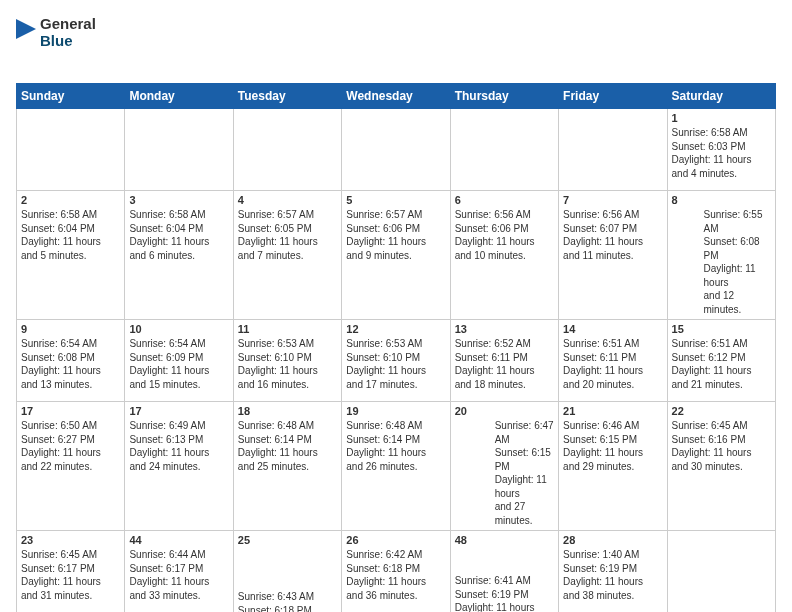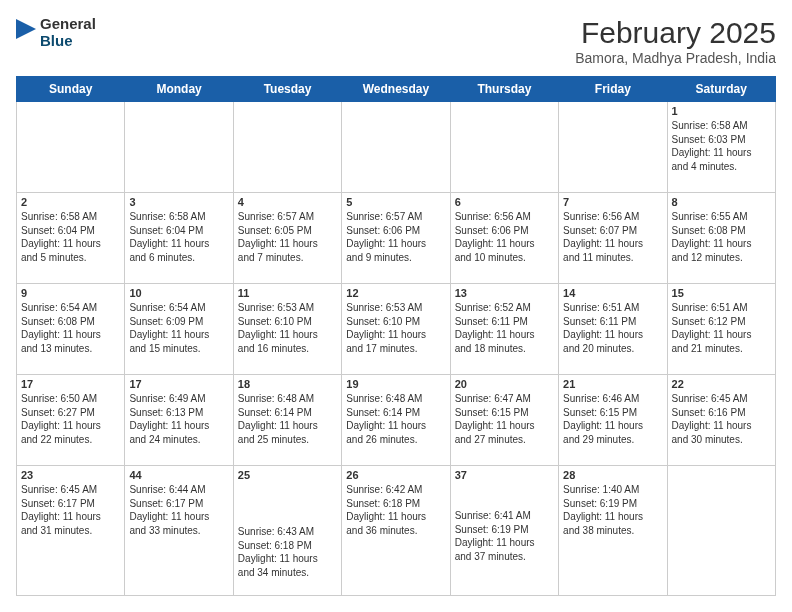--- a/index.html
+++ b/index.html
@@ -9,20 +9,21 @@
       width: 792px;
       height: 612px;
       overflow: hidden;
     }
     .page {
       width: 792px;
       height: 612px;
       padding: 16px;
       display: flex;
       flex-direction: column;
+      gap: 24px;
     }
     .header {
       display: flex;
       justify-content: space-between;
       align-items: flex-start;
       margin-bottom: 10px;
     }
     .logo {
       display: flex;
       align-items: center;
@@ -45,21 +46,21 @@
       border-collapse: collapse;
       width: 100%;
       table-layout: fixed;
     }
     .calendar th {
       background: #1a5fa8;
       color: #fff;
       font-size: 12px;
       font-weight: bold;
       padding: 5px 4px;
-      text-align: center;
+      text-align: left;
       border: 1px solid #1a5fa8;
     }
     .calendar td {
       border: 1px solid #ccc;
       vertical-align: top;
       padding: 3px 4px;
       font-size: 9px;
       color: #333;
       height: 82px;
     }
@@ -87,24 +88,20 @@
     <div style="display:flex;align-items:center;">
       <svg width="20" height="30" viewBox="0 0 20 30" style="margin-right:4px;margin-top:2px;">
         <polygon points="0,0 20,10 0,20" fill="#1a5fa8"></polygon>
       </svg>
       <div>
         <div style="font-size:15px;font-weight:bold;color:#333;line-height:1.1;">General</div>
         <div style="font-size:15px;font-weight:bold;color:#0c4a6e;line-height:1.1;">Blue</div>
       </div>
     </div>
   </div>
-    <div class="title-block">
-      <div class="month-year">February 2025</div>
-      <div class="location">Bamora, Madhya Pradesh, India</div>
-    </div>
   </div>
 
   <table class="calendar">
     <thead>
       <tr>
       <th>Sunday</th>
           <th>Monday</th>
           <th>Tuesday</th>
           <th>Wednesday</th>
           <th>Thursday</th>
@@ -166,21 +163,21 @@
           </td>
           <td>
             <span class="day-num">7</span>
             <div class="day-info" style="white-space: pre-line;">Sunrise: 6:56 AM
 Sunset: 6:07 PM
 Daylight: 11 hours
 and 11 minutes.</div>
           </td>
           <td>
             <span class="day-num">8</span>
-            <div class="day-info" style="white-space: pre-line;">Sunrise: 6:55 AM
+            <div class="day-info" style="white-space: pre-line; margin-left: 32px;">Sunrise: 6:55 AM
 Sunset: 6:08 PM
 Daylight: 11 hours
 and 12 minutes.</div>
           </td>
         </tr>
         <tr>
           <td>
             <span class="day-num">9</span>
             <div class="day-info" style="white-space: pre-line;">Sunrise: 6:54 AM
 Sunset: 6:08 PM
@@ -254,21 +251,21 @@
           </td>
           <td>
             <span class="day-num">19</span>
             <div class="day-info" style="white-space: pre-line;">Sunrise: 6:48 AM
 Sunset: 6:14 PM
 Daylight: 11 hours
 and 26 minutes.</div>
           </td>
           <td>
             <span class="day-num">20</span>
-            <div class="day-info" style="white-space: pre-line;">Sunrise: 6:47 AM
+            <div class="day-info" style="white-space: pre-line; margin-left: 40px;">Sunrise: 6:47 AM
 Sunset: 6:15 PM
 Daylight: 11 hours
 and 27 minutes.</div>
           </td>
           <td>
             <span class="day-num">21</span>
             <div class="day-info" style="white-space: pre-line;">Sunrise: 6:46 AM
 Sunset: 6:15 PM
 Daylight: 11 hours
 and 29 minutes.</div>
@@ -304,21 +301,21 @@
 and 34 minutes.</div>
           </td>
           <td>
             <span class="day-num">26</span>
             <div class="day-info" style="white-space: pre-line;">Sunrise: 6:42 AM
 Sunset: 6:18 PM
 Daylight: 11 hours
 and 36 minutes.</div>
           </td>
           <td>
-            <span class="day-num">37</span>
+            <span class="day-num">48</span>
             <div class="day-info" style="white-space: pre-line; margin-top: 28px;">Sunrise: 6:41 AM
 Sunset: 6:19 PM
 Daylight: 11 hours
 and 37 minutes.</div>
           </td>
           <td>
             <span class="day-num">28</span>
             <div class="day-info" style="white-space: pre-line;">Sunrise: 1:40 AM
 Sunset: 6:19 PM
 Daylight: 11 hours

